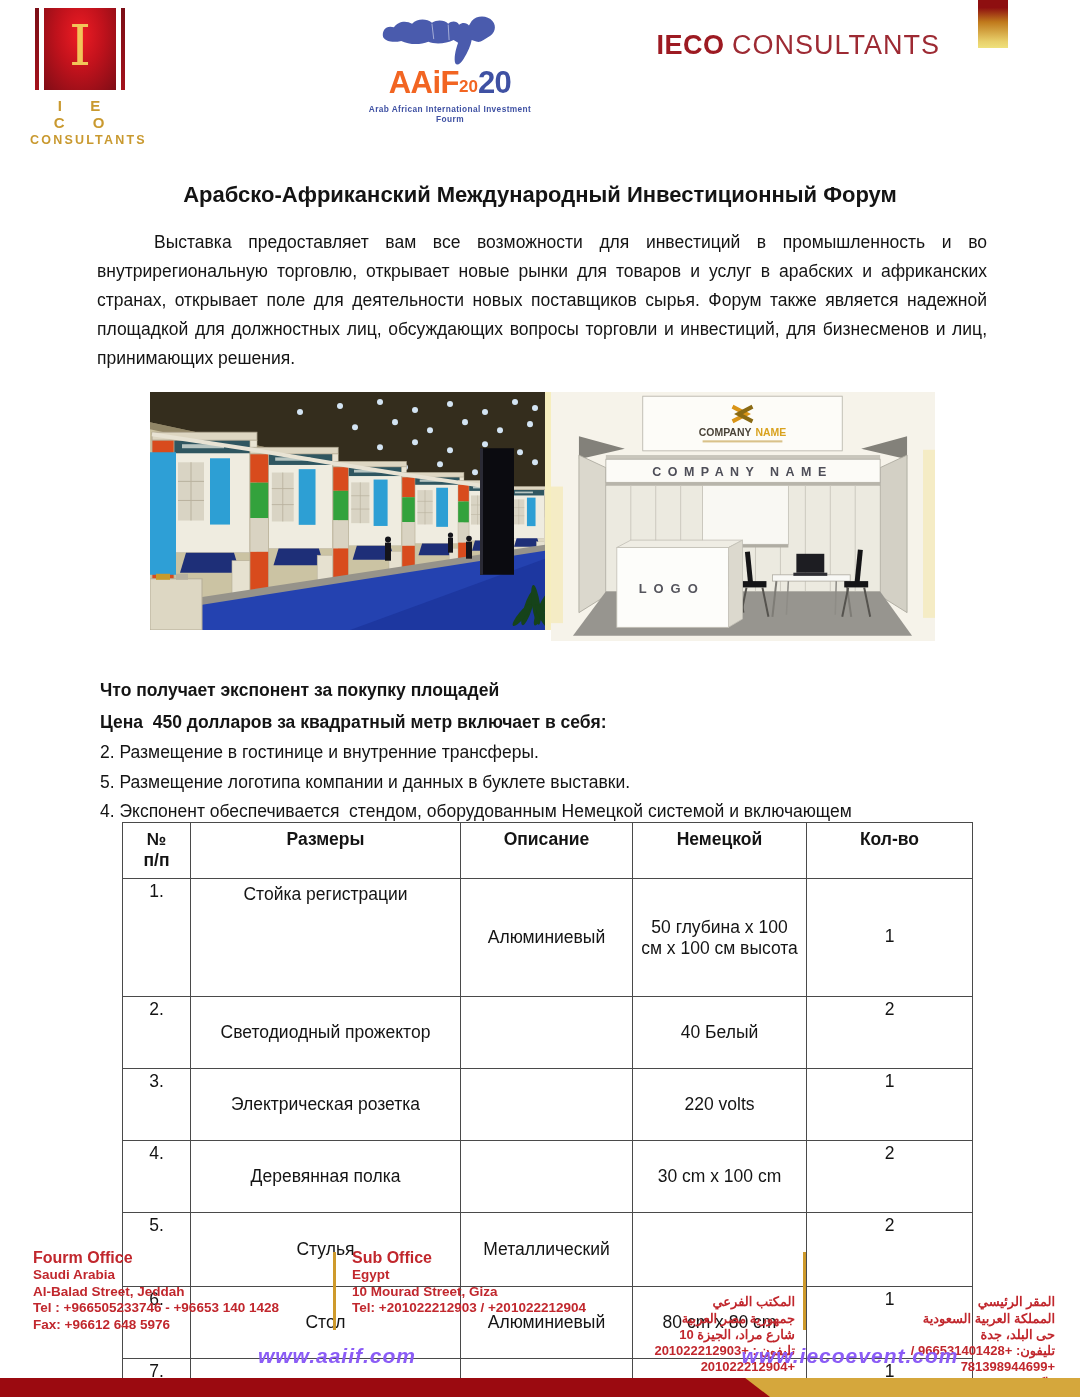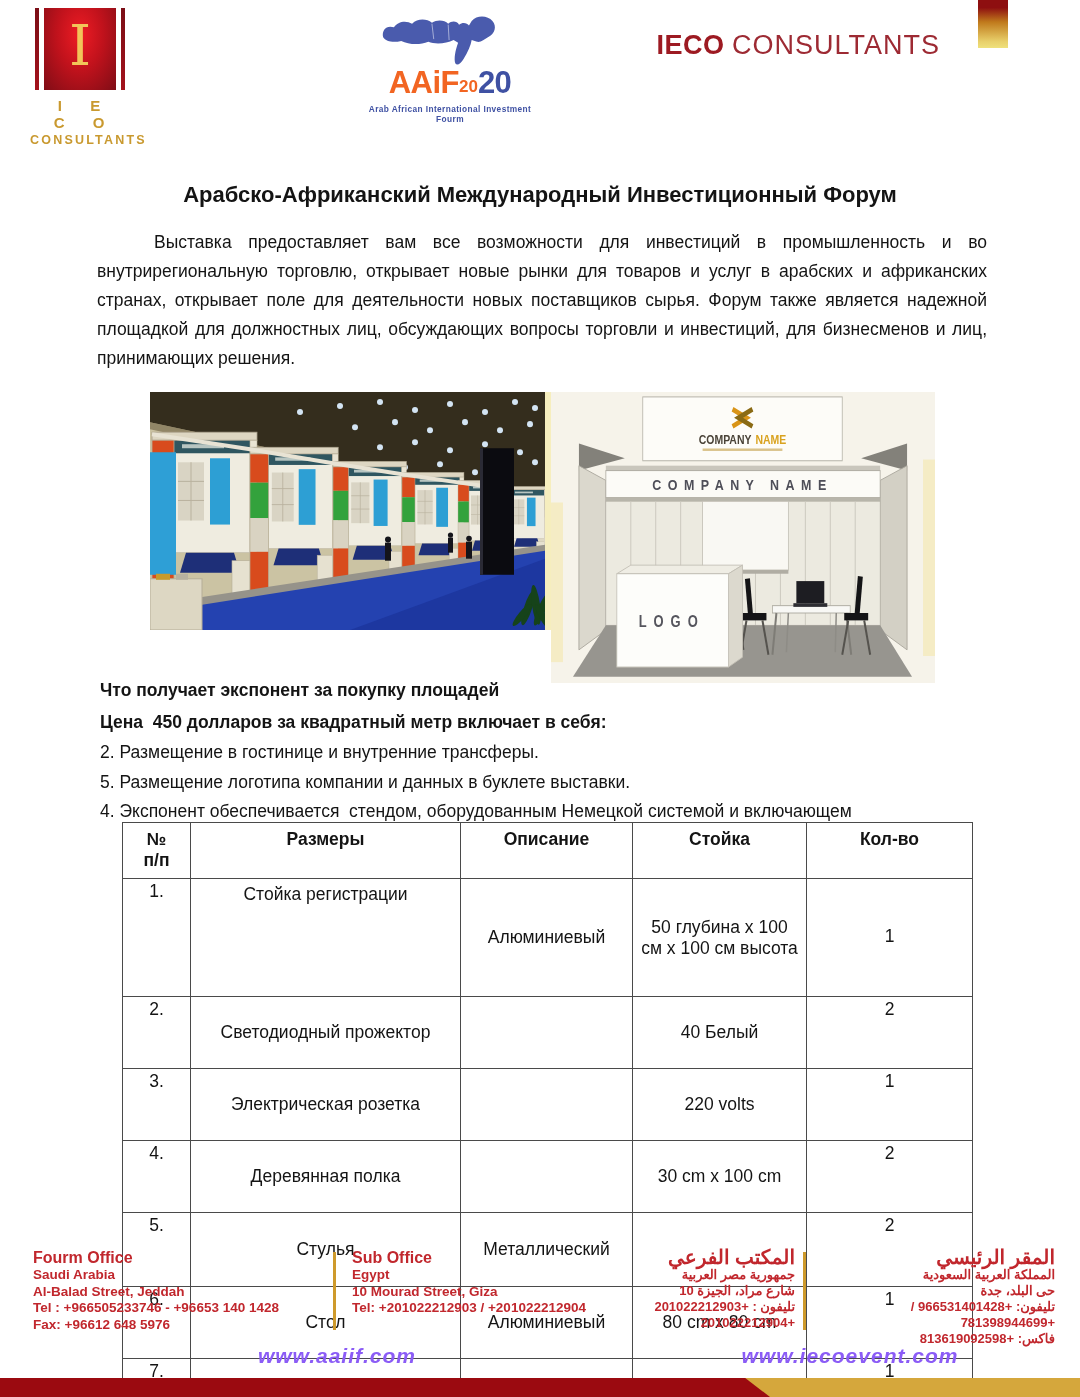--- a/index.html
+++ b/index.html
@@ -38,21 +38,21 @@
   .doc-title{left:0;top:182px;width:100%;text-align:center;font-size:22px;font-weight:bold;}
   .intro{left:97px;top:228px;width:890px;font-size:17.5px;line-height:29px;
       text-align:justify;text-indent:57px;}
   .section{left:100px;top:674px;width:890px;}
   .sec-h{font-size:17.5px;font-weight:bold;line-height:32px;white-space:pre-wrap;}
   .sec-item{font-size:17.5px;line-height:29.5px;white-space:pre-wrap;}
 
   
   .img-left{left:150px;top:392px;width:395px;height:238px;}
   .img-gap{left:545px;top:392px;width:6px;height:238px;background:#f6eebe;}
-  .img-right{left:551px;top:392px;width:384px;height:291px;}
+  .img-right{left:551px;top:392px;width:384px;height:249px;}
   .img-left svg,.img-right svg{width:100%;height:100%;display:block;}
 
   
   .tbl-wrap{left:122px;top:822px;}
   table.spec{border-collapse:collapse;table-layout:fixed;width:850px;}
   table.spec th,table.spec td{border:1.5px solid #4a4a4a;font-size:17.5px;text-align:center;
       padding:2px 6px;overflow:hidden;}
   table.spec th{font-weight:bold;vertical-align:top;padding-top:6px;white-space:pre-line;}
   tr.hdr{height:56px;}
   tr.r-tall{height:118px;}
@@ -66,21 +66,21 @@
 
   
   .footer{left:0;top:1248px;width:1080px;height:90px;color:#C1272D;}
   .f-col{position:absolute;top:0;}
   .f-title{font-size:16px;font-weight:800;line-height:19px;}
   .f-line{font-size:13.5px;font-weight:700;line-height:16.5px;}
   .f-col1{left:33px;width:300px;}
   .f-col2{left:352px;width:265px;}
   .f-col3{left:590px;width:205px;direction:rtl;text-align:right;}
   .f-col4{left:815px;width:240px;direction:rtl;text-align:right;}
-  .f-col3 .f-title,.f-col4 .f-title{font-size:20px;}
+  .f-col3 .f-title,.f-col4 .f-title{font-size:13px;margin-top:44px;}
   .f-col3 .f-line,.f-col4 .f-line{font-size:13px;line-height:16px;}
   .f-div{position:absolute;top:4px;width:3px;height:78px;background:#CE9A2C;}
   .f-div1{left:333px;} .f-div2{left:803px;}
 
   
   .site{top:1344px;font-size:21px;font-weight:bold;color:#8b5cf6;letter-spacing:1px;text-align:center;text-decoration:none;display:block;font-style:italic;}
   .site-left{left:237px;width:200px;}
   .site-right{left:720px;width:260px;}
   .bottom-bar{left:0;bottom:0;width:1080px;height:19px;background:#D5A73C;}
   .bar-red{width:100%;height:100%;background:#9B0A10;
@@ -300,21 +300,21 @@
           <col style="width:172px">
         <col style="width:174px">
           <col style="width:166px">
       </colgroup>
       <tbody>
           <tr class="hdr">
         <th>№
 п/п</th>
         <th>Размеры</th>
         <th>Описание</th>
-        <th>Стойка</th>
+        <th>Немецкой</th>
         <th>Кол-во</th>
       </tr>
       <tr class="r-tall">
         <td class="c-num">1.</td>
         <td class="c-size top">Стойка регистрации</td>
         <td class="c-desc">Алюминиевый</td>
         <td class="c-item">50 глубина x 100 см x 100 см высота</td>
         <td class="c-qty mid">1</td>
       </tr>
       <tr class="r">

